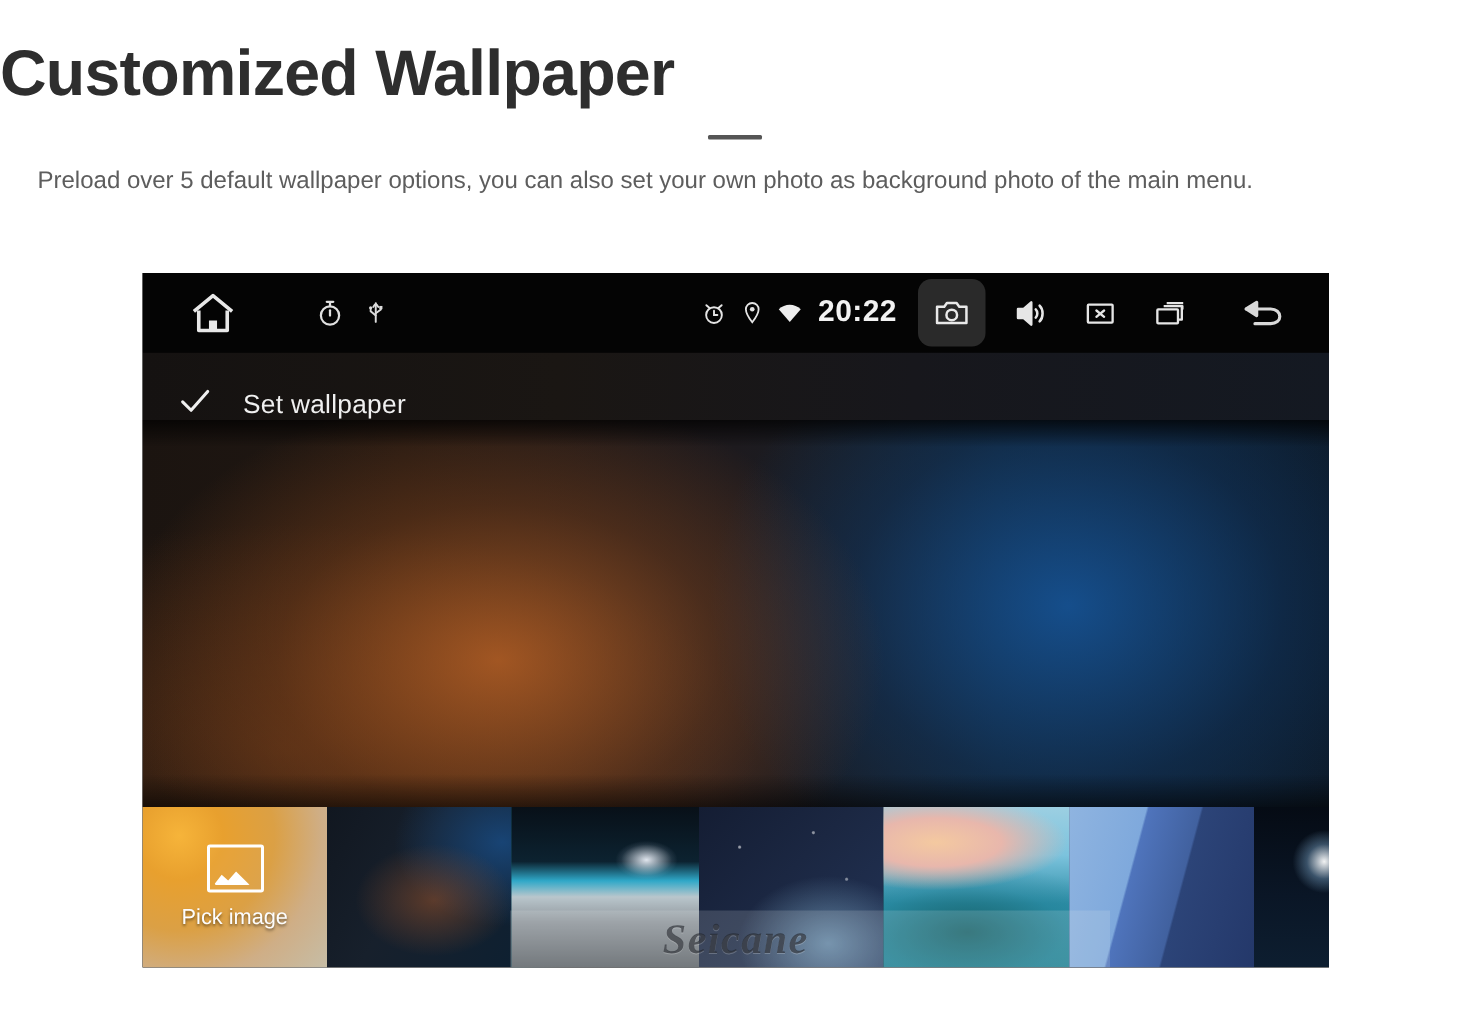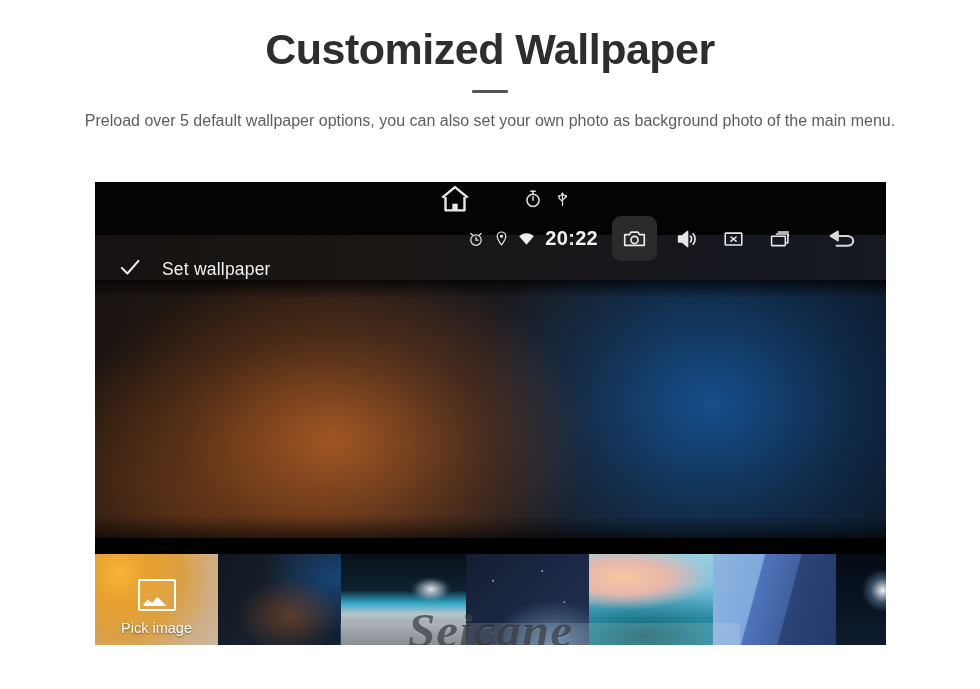--- a/index.html
+++ b/index.html
@@ -11,21 +11,21 @@
     width: 980px;
     height: 689px;
     font-family: "Liberation Sans", sans-serif;
     overflow: hidden;
     position: relative;
   }
 
   
   .page-header {
     width: 100%;
-    text-align: center;
+    text-align: left;
     padding-top: 26px;
     box-sizing: border-box;
   }
   .page-title {
     font-size: 43px;
     font-weight: bold;
     color: #2e2e2e;
     letter-spacing: -0.5px;
     line-height: 1.1;
     margin: 0;
@@ -61,21 +61,20 @@
   
   .status-bar {
     position: absolute;
     left: 0; top: 0;
     width: 100%;
     height: 53px;
     background: #040404;
     display: flex;
     align-items: center;
     z-index: 5;
-    flex-direction: column;
   }
   .sb-left {
     display: flex;
     align-items: center;
   }
   .sb-right {
     display: flex;
     align-items: center;
     margin-left: auto;
   }
@@ -167,21 +166,20 @@
   }
 
   
   .thumb-strip {
     position: absolute;
     left: 0; top: 356px;
     width: 100%;
     height: 107px;
     display: flex;
     overflow: hidden;
-    margin-top: 16px;
   }
   .thumb {
     height: 100%;
     position: relative;
     flex: 0 0 auto;
     overflow: hidden;
   }
   .thumb-pick {
     display: flex;
     flex-direction: column;
@@ -231,21 +229,21 @@
     bottom: 0;
     width: 400px;
     height: 38px;
     background: rgba(230,235,240,0.17);
   }
   .watermark-text {
     position: relative;
     font-family: "Liberation Serif", serif;
     font-style: italic;
     font-weight: bold;
-    font-size: 49px;
+    font-size: 28px;
     color: rgba(30,34,40,0.62);
     letter-spacing: 1px;
     margin-bottom: 2px;
     text-shadow: 0 1px 0 rgba(255,255,255,0.22);
   }
 </style>
 </head>
 <body>
 
 <div class="page-header">

